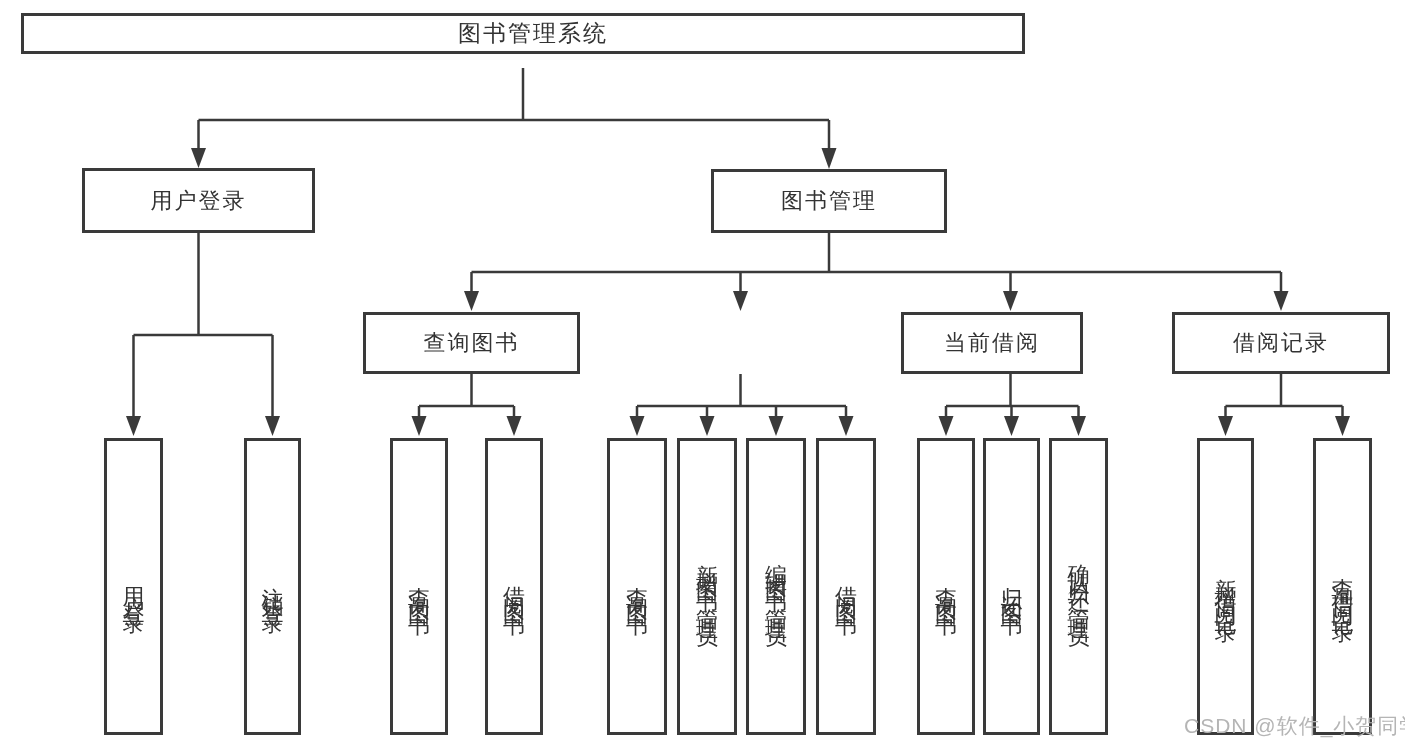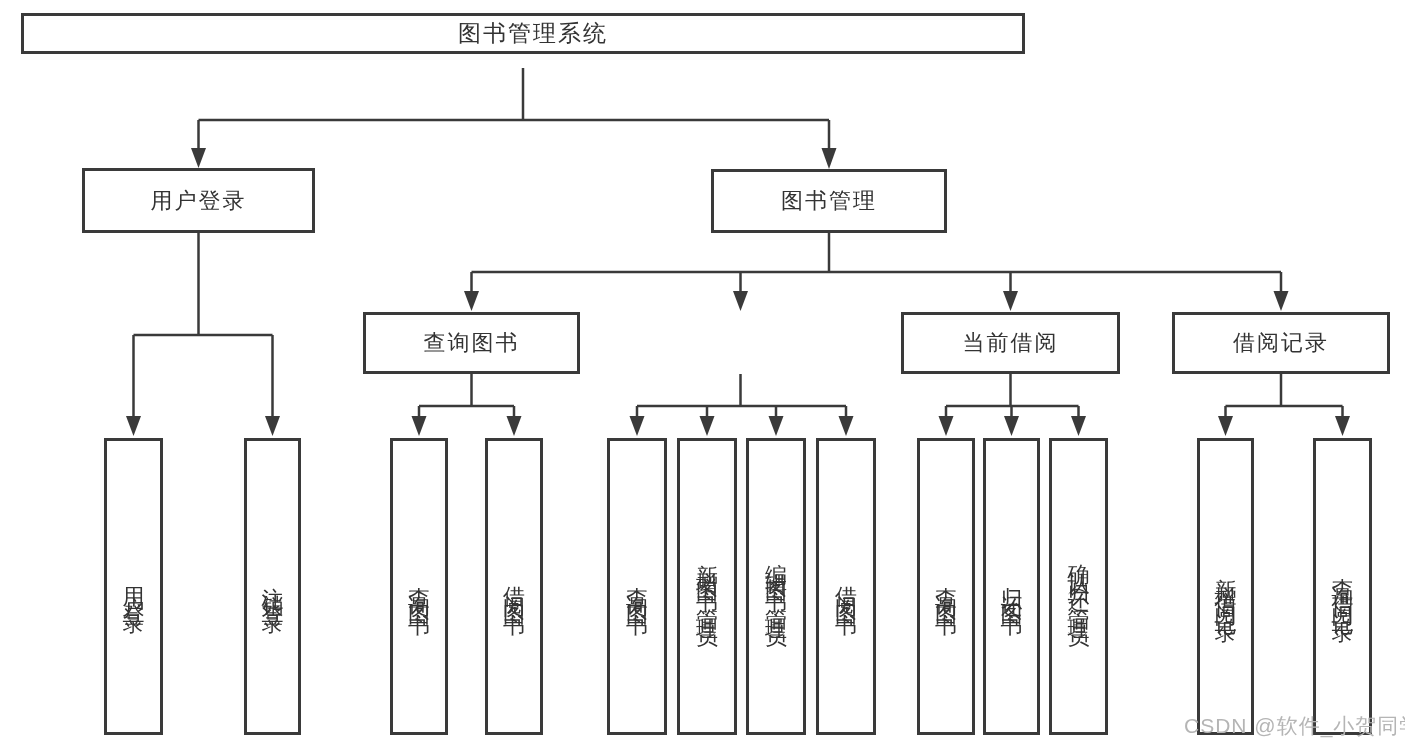--- a/index.html
+++ b/index.html
@@ -123,21 +123,21 @@
   <div class="node h" style="left:82px;top:168px;width:233px;height:65px;">
     <span class="lbl">用户登录</span>
   </div>
   <div class="node h" style="left:711px;top:169px;width:236px;height:64px;">
     <span class="lbl">图书管理</span>
   </div>
 
   <div class="node h" style="left:363px;top:312px;width:217px;height:62px;">
     <span class="lbl">查询图书</span>
   </div>
-  <div class="node h" style="left:901px;top:312px;width:219px;height:62px;">
+  <div class="node h" style="left:901px;top:312px;width:182px;height:62px;">
     <span class="lbl">当前借阅</span>
   </div>
   <div class="node h" style="left:1172px;top:312px;width:218px;height:62px;">
     <span class="lbl">借阅记录</span>
   </div>
 
   <div class="node v" style="left:104px;top:438px;width:59px;height:297px;">
     <span class="lbl">用户登录</span>
   </div>
   <div class="node v" style="left:244px;top:438px;width:57px;height:297px;">

